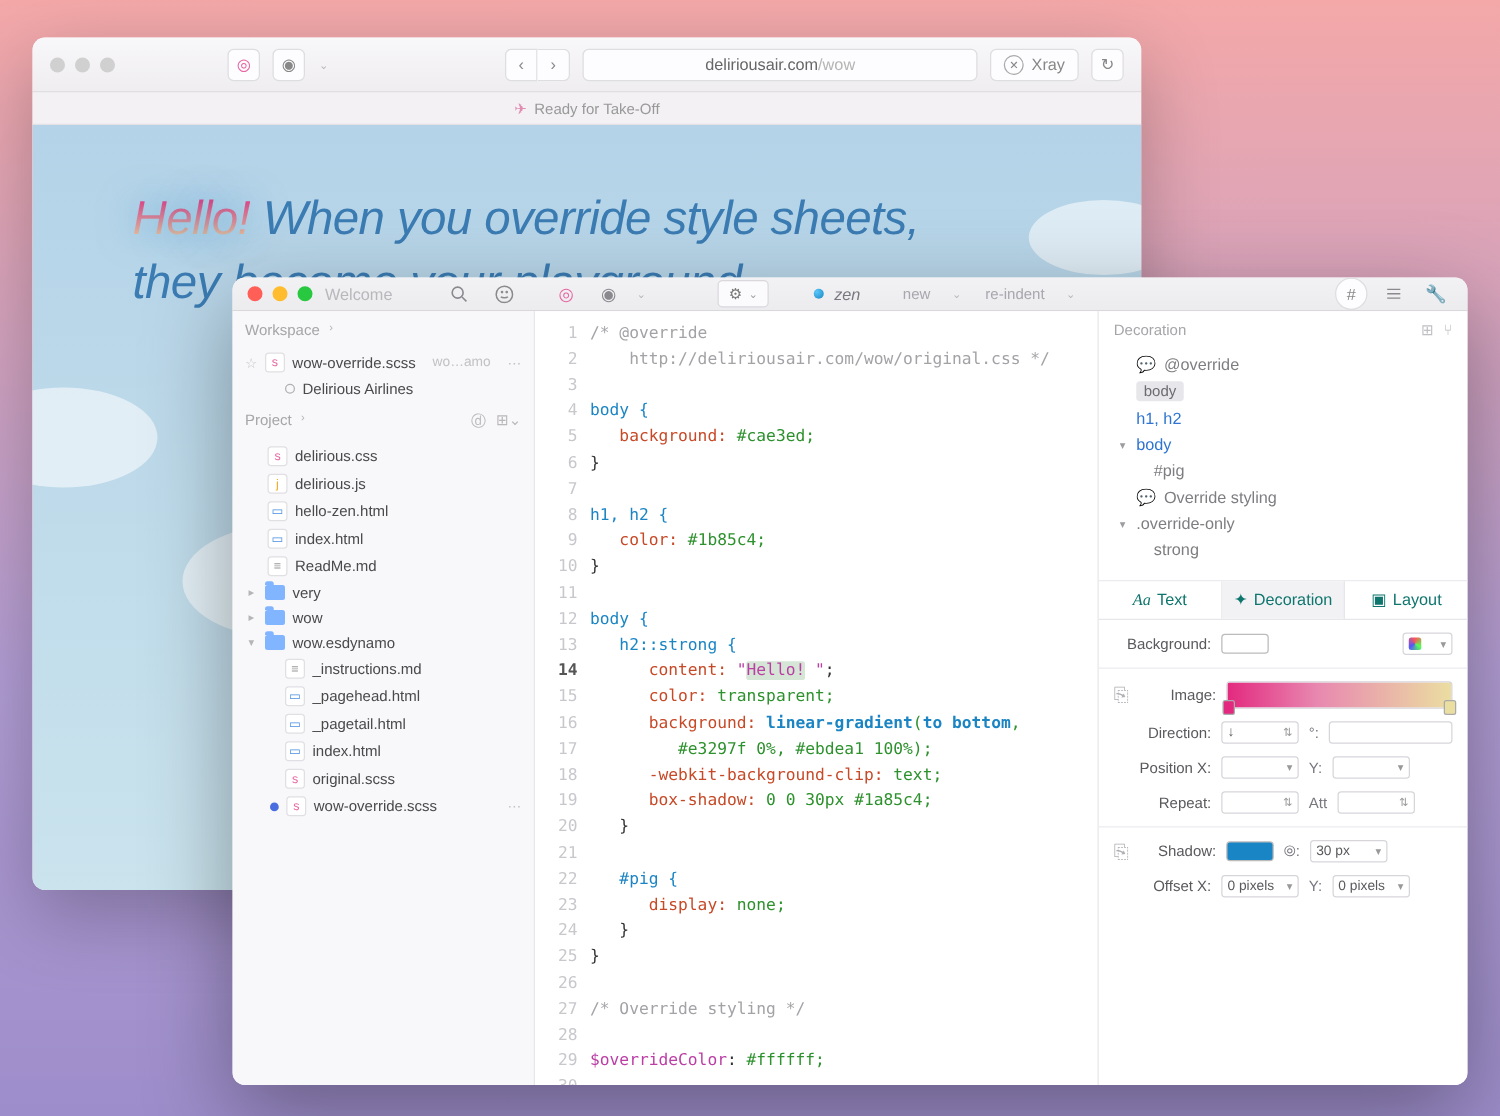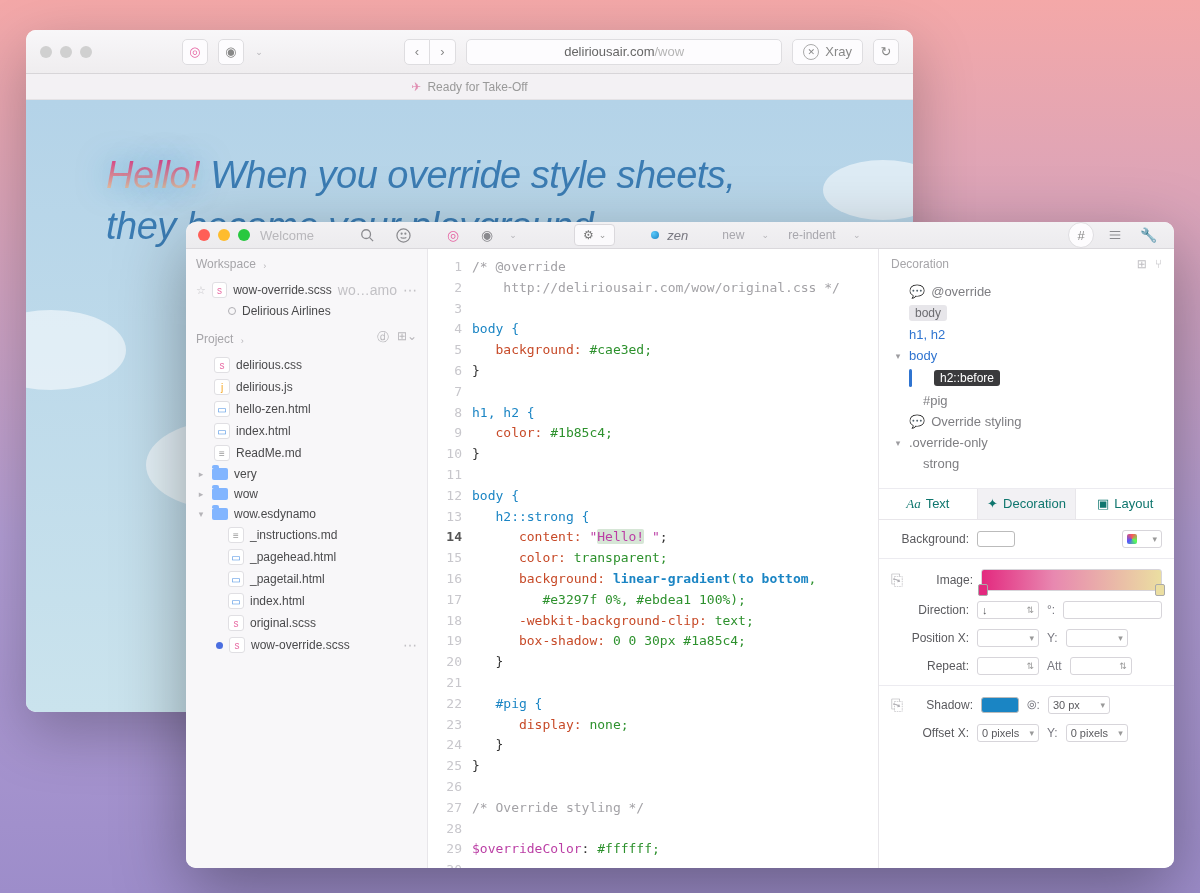--- a/index.html
+++ b/index.html
@@ -164,32 +164,32 @@
   background: #f8f7f9;
   border-right: 1px solid #e8e6ea;
   display: flex;
   flex-direction: column;
   font-size: 12px;
 }
 .sb-section-hdr {
   padding: 8px 10px;
   color: #a6a5a9;
   font-size: 12px;
-  display: flex; align-items: flex-end; gap: 4px;
+  display: flex; align-items: flex-start; gap: 4px;
 }
 .sb-section-hdr .sb-right-icons { margin-left: auto; display: flex; gap: 8px; color: #b9b8bc; }
 .sb-row {
   display: flex;
   align-items: center;
   padding: 3px 10px;
   gap: 6px;
   color: #4a4a4c;
   white-space: nowrap;
 }
-.sb-row .trailing { margin-left: auto; color: #c2c1c5; font-size: 14px; }
+.sb-row .trailing { margin-left: auto; color: #c2c1c5; font-size: 11px; }
 .sb-indent-1 { padding-left: 28px; }
 .sb-indent-2 { padding-left: 42px; }
 .file-ico { width: 16px; height: 16px; display:inline-flex; align-items:center; justify-content:center; font-size:10px; border-radius:3px; }
 .file-ico.html { background:#fff; border:1px solid #e0dfe3; color:#4a90e2; }
 .file-ico.css { background:#fff; border:1px solid #e0dfe3; color:#e86aa3; }
 .file-ico.js { background:#fff; border:1px solid #e0dfe3; color:#f5a623; }
 .file-ico.md { background:#fff; border:1px solid #e0dfe3; color:#9b9b9b; }
 .folder-ico { width:16px; height:12px; background:#82b5ff; border-radius:2px; position:relative; }
 .folder-ico::before { content:""; position:absolute; top:-3px; left:0; width:7px; height:3px; background:#82b5ff; border-radius:2px 2px 0 0; }
 .star-ico { color:#c9c8cc; font-size:11px; }
@@ -593,25 +593,20 @@
         <div class="nav-item in1">
             <span class="nav-pill">body</span>
           </div>
         <div class="nav-item in1 link">
             <span>h1, h2</span>
           </div>
         <div class="nav-item">
             <span class="disclosure">▾</span>
             <span class="link" style="color:#2f74d0">body</span>
           </div>
-        <div class="nav-item in1">
-          <span style="width:3px; height:18px; background:#2f74d0; border-radius:2px;"></span>
-          <span style="width:10px"></span>
-          <span class="nav-pill dark">h2::before</span>
-        </div>
         <div class="nav-item in2">
             <span>#pig</span>
           </div>
         <div class="nav-item in1">
             <span>💬</span>
             <span>Override styling</span>
           </div>
         <div class="nav-item">
             <span class="disclosure">▾</span>
             <span>.override-only</span>

